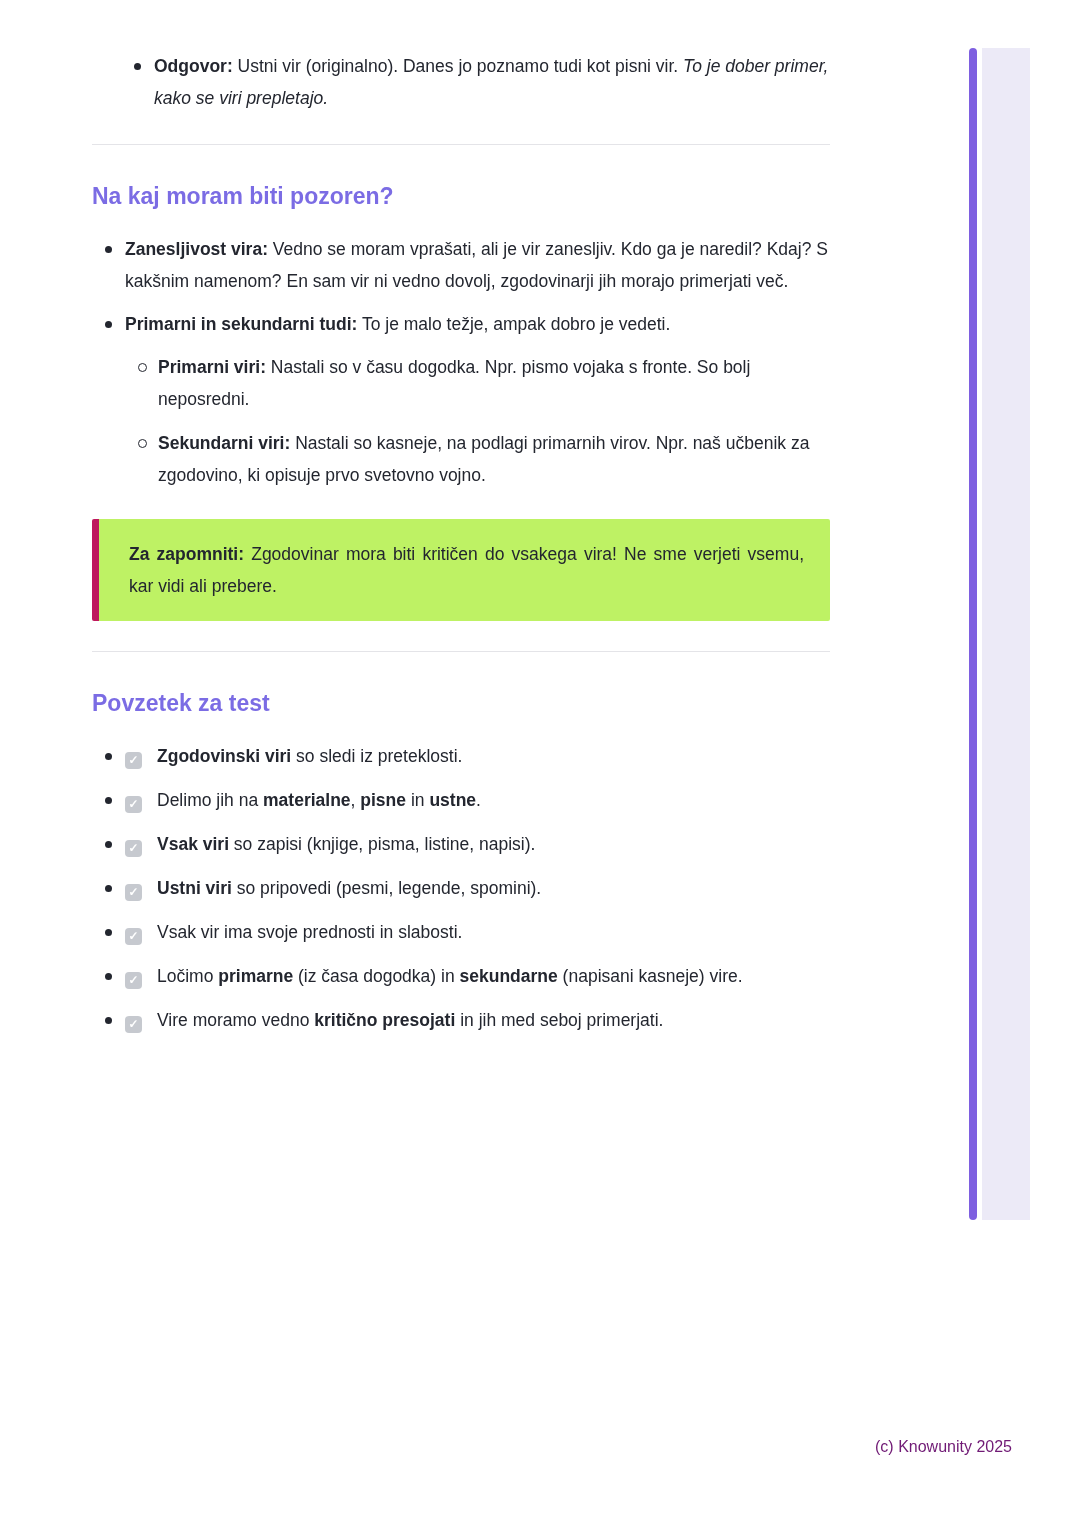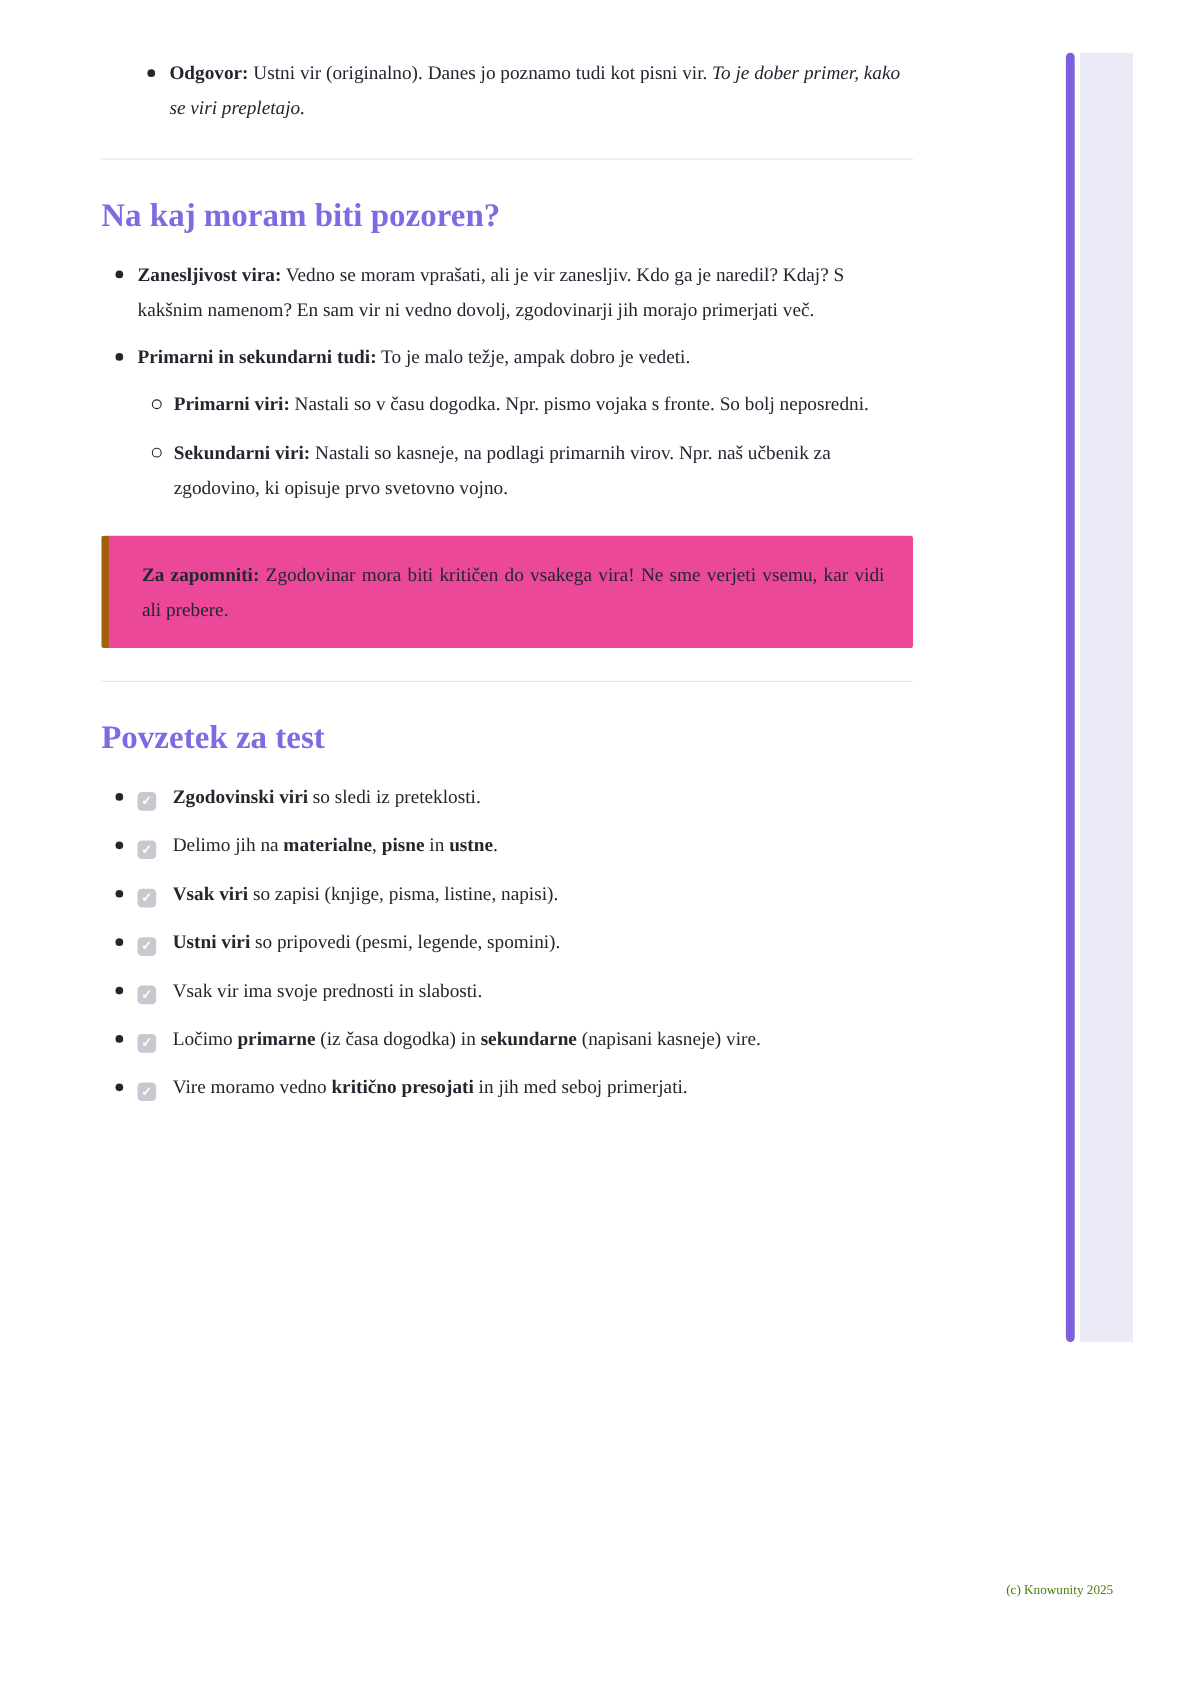--- a/index.html
+++ b/index.html
@@ -3,21 +3,21 @@
 <meta charset="utf-8">
 <style>
   * { box-sizing: border-box; margin: 0; padding: 0; }
   html, body { background: #ffffff; }
   .page {
     position: relative;
     width: 1080px;
     height: 1528px;
     background: #ffffff;
     overflow: hidden;
-    font-family: Liberation Serif, serif;
+    font-family: Liberation Sans, sans-serif;
     color: #23262f;
   }
   .content {
     position: absolute;
     left: 92px;
     top: 0;
     width: 738px;
     padding-top: 50px;
     font-size: 17.5px;
     line-height: 32px;
@@ -48,31 +48,31 @@
     top: 12px;
   }
 
   hr.divider {
     border: none;
     border-top: 1px solid #e4e4e8;
     margin-top: 30px;
   }
 
   h2.section-heading {
-    font-size: 30px;
+    font-size: 23px;
     line-height: 30px;
     color: #7b6ce4;
     font-weight: 700;
     margin: 36px 0 22px;
   }
 
   .callout {
     margin: 28px 0 4px;
-    background: #ec4899;
-    border-left: 7px solid #a16207;
+    background: #bef264;
+    border-left: 7px solid #be185d;
     border-radius: 2px;
     padding: 19px 26px 19px 30px;
   }
   .callout p { text-align: justify; }
 
   ul.checklist { margin-top: 18px; }
   ul.checklist li { margin-bottom: 12px; }
   .checkbox {
     display: inline-block;
     width: 17px;
@@ -104,22 +104,22 @@
     width: 8px;
     height: 1172px;
     border-radius: 4px;
     background: #7e5fe0;
   }
 
   .footer-credit {
     position: absolute;
     top: 1438px;
     right: 68px;
-    font-size: 12px;
-    color: #4d7c0f;
+    font-size: 16px;
+    color: #701a75;
   }
 </style>
 </head>
 <body>
 
 <div class="page">
   <div class="content">
 
     <ul class="intro-list">
       <li><span class="b">Odgovor: </span><span>Ustni vir (originalno). Danes jo poznamo tudi kot pisni vir. </span><span class="i">To je dober primer, kako se viri prepletajo.</span></li>

